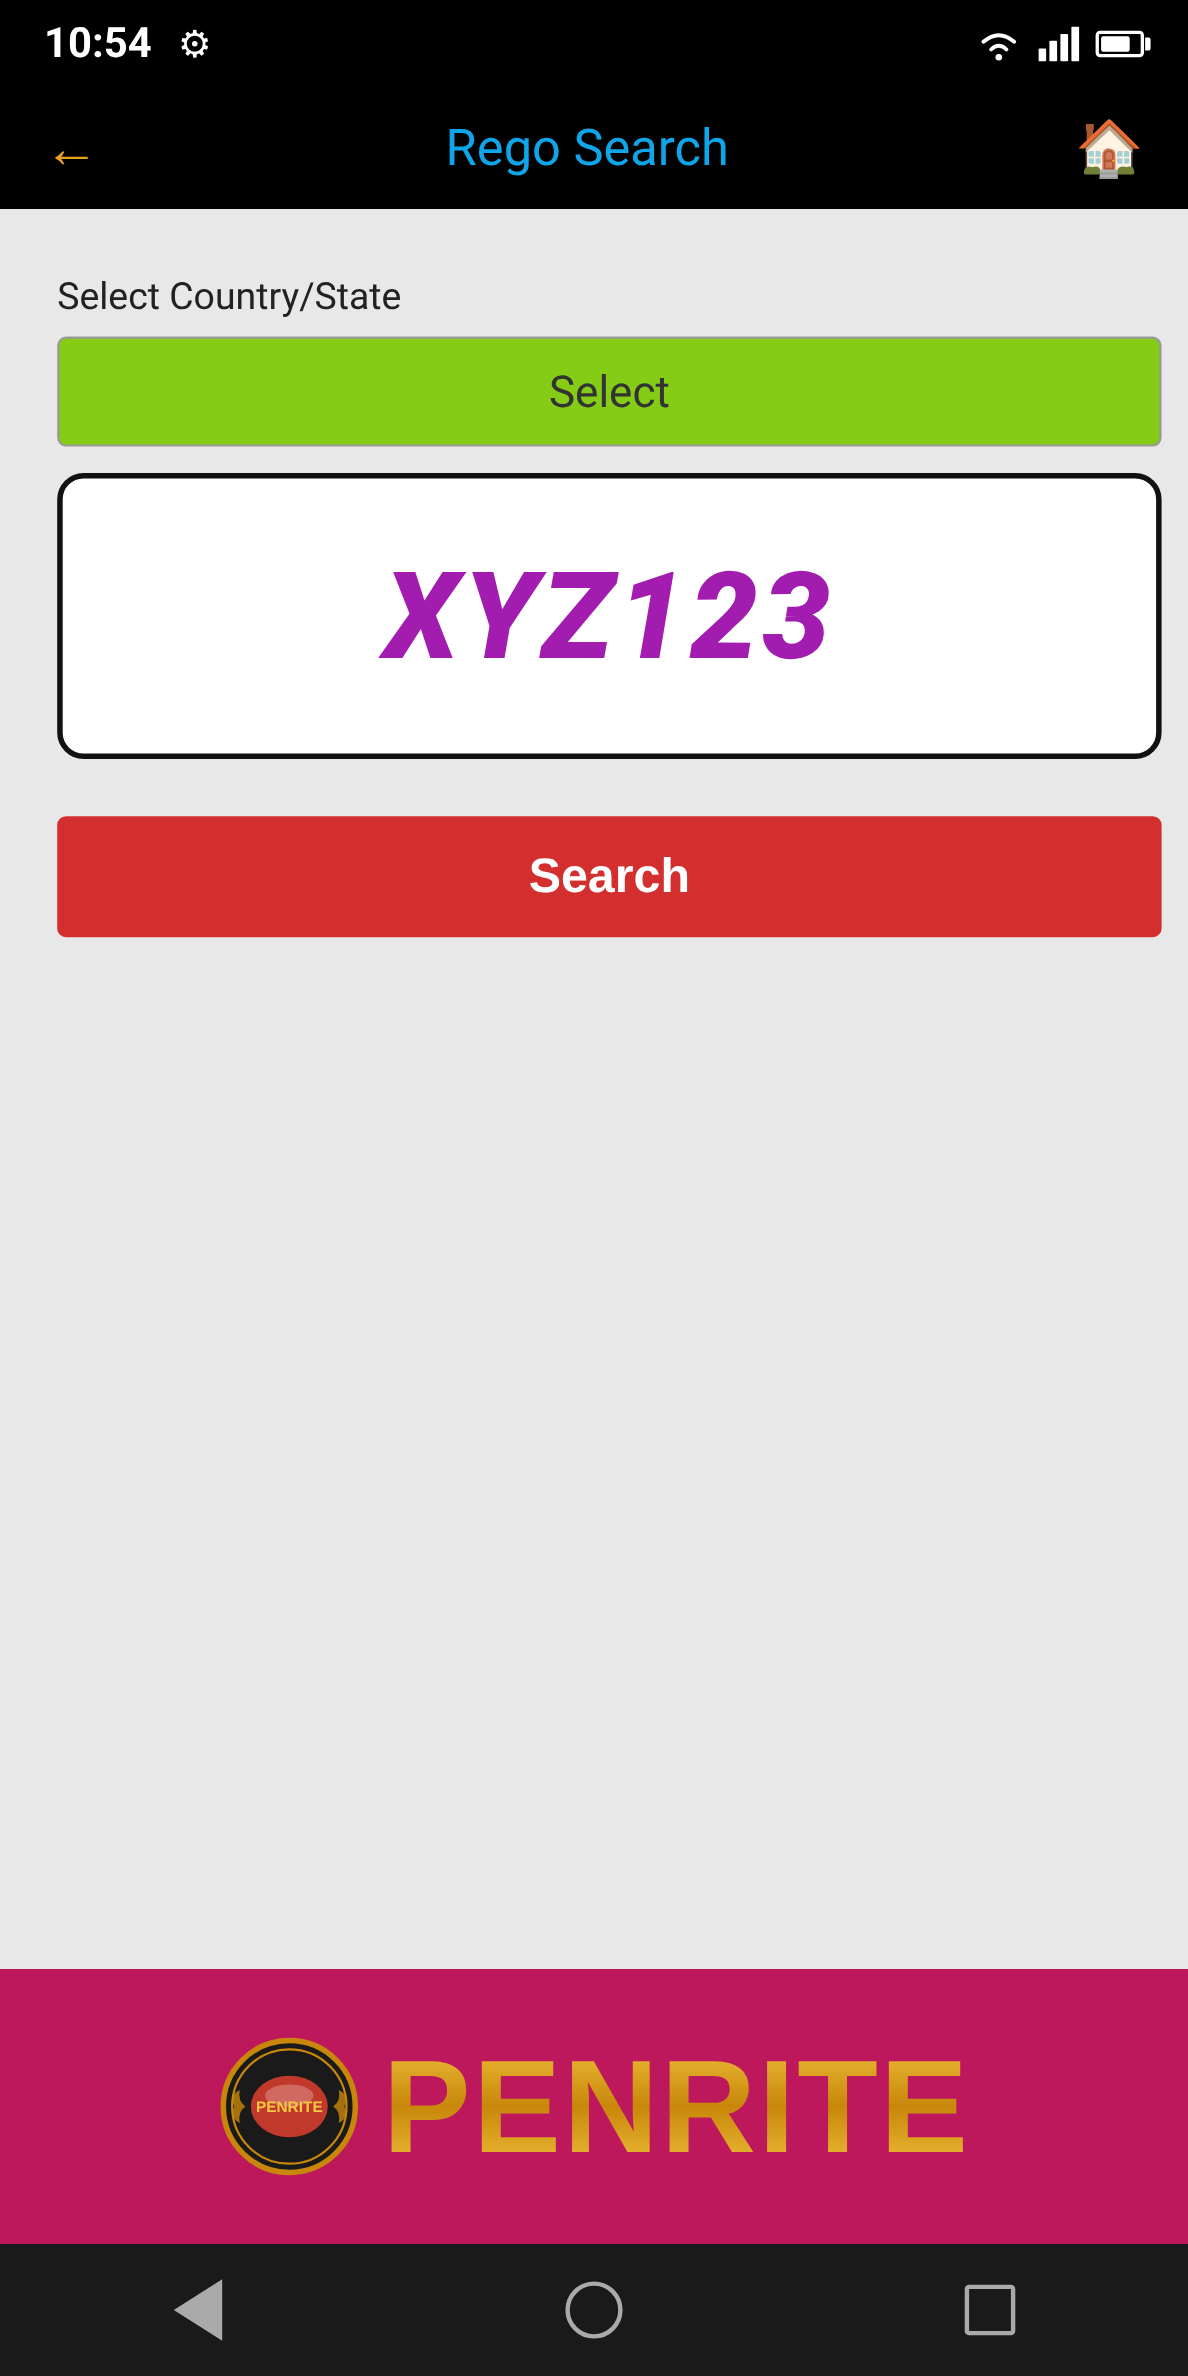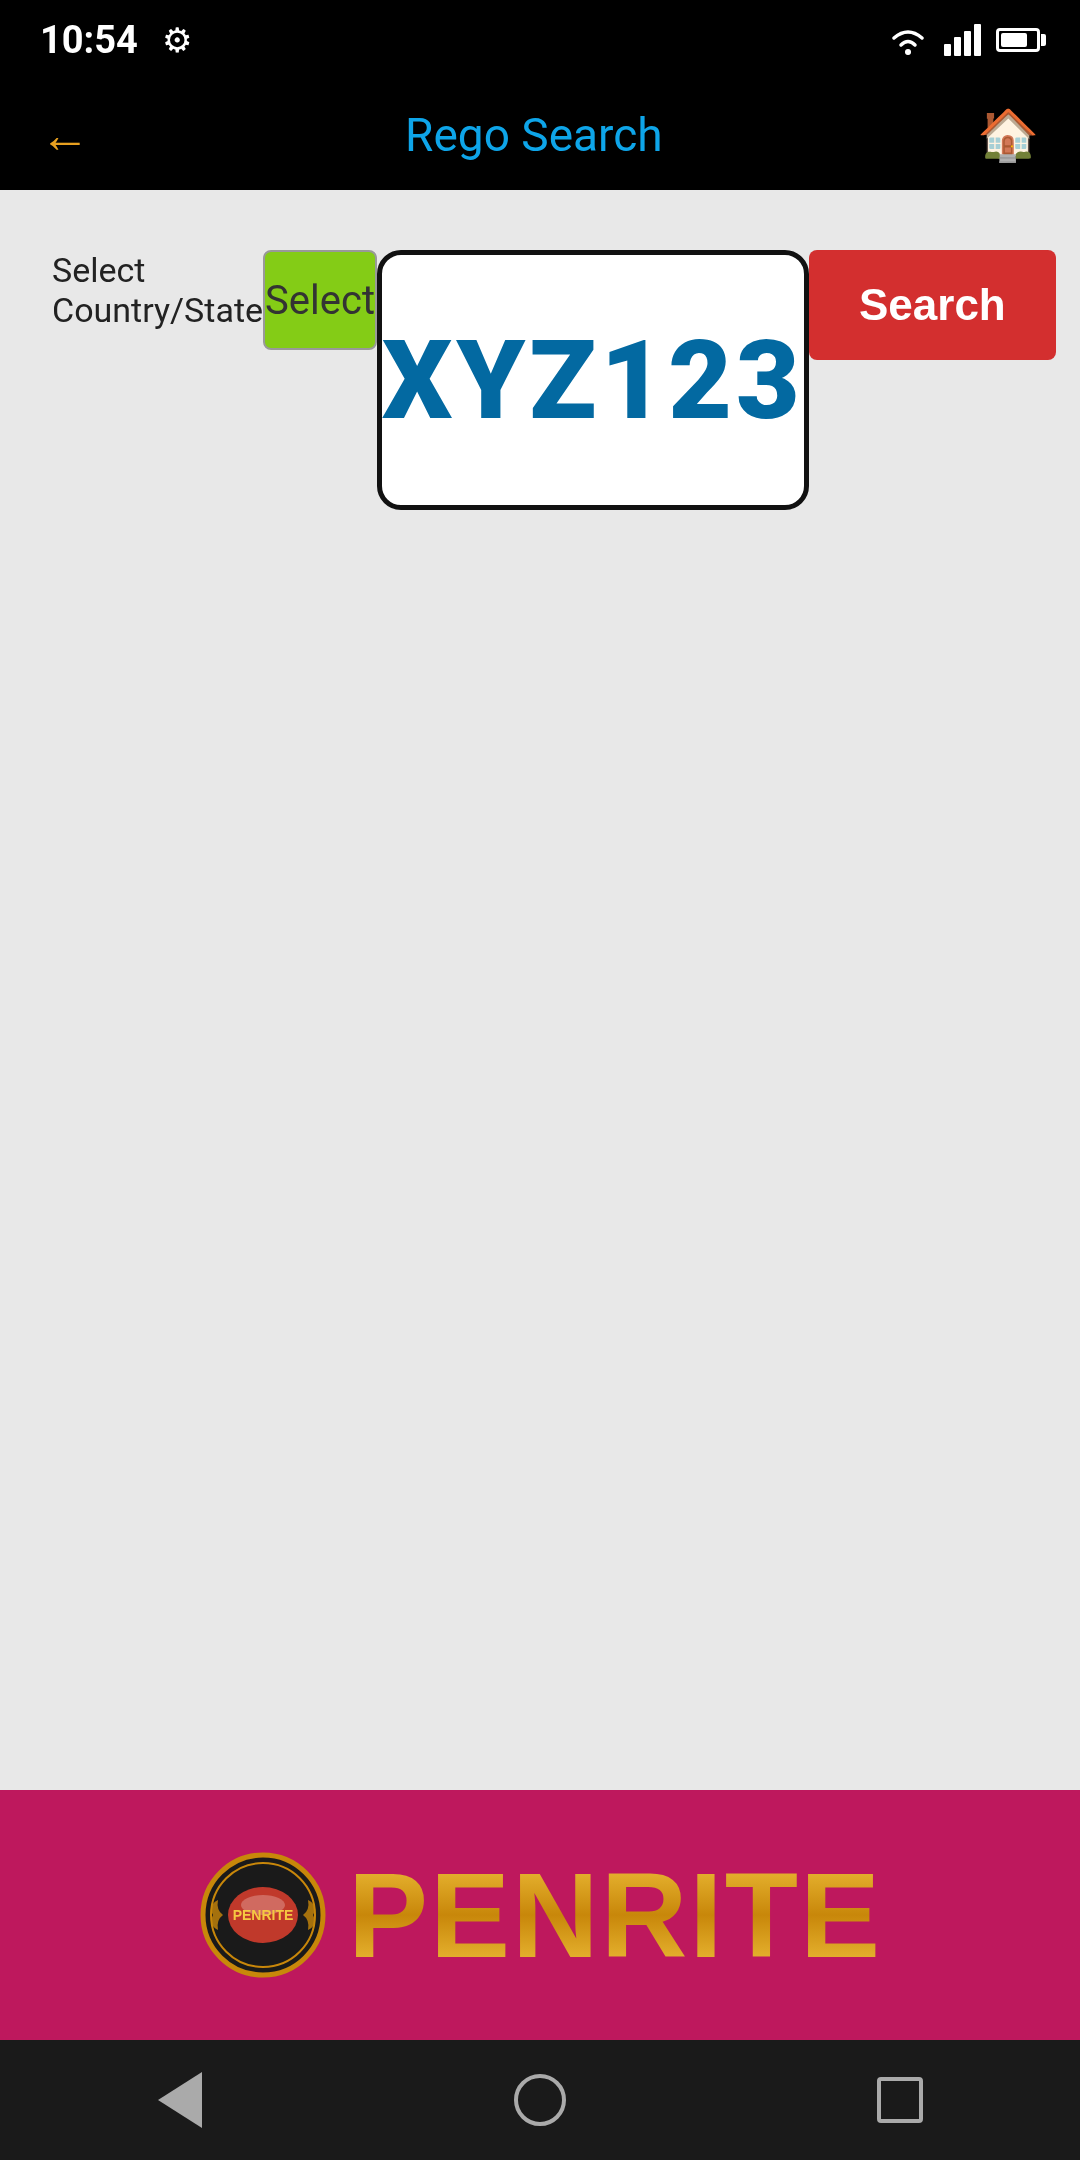--- a/index.html
+++ b/index.html
@@ -109,20 +109,21 @@
       font-size: 50px;
       cursor: pointer;
     }
 
     
     .main-content {
       flex: 1;
       background: #e8e8e8;
       padding: 60px 24px 40px 52px;
       display: flex;
+      flex-direction: column;
       gap: 0;
     }
 
     
     .select-label {
       font-size: 34px;
       color: #222;
       margin-bottom: 16px;
       font-weight: 400;
     }
@@ -154,22 +155,23 @@
       display: flex;
       align-items: center;
       justify-content: center;
       margin-bottom: 52px;
       cursor: text;
     }
 
     .plate-text {
       font-size: 110px;
       font-weight: 900;
-      color: #0369a1;
+      color: #a21caf;
       letter-spacing: 4px;
+      font-style: italic;
     }
 
     
     .search-btn {
       background: #d32f2f;
       border: none;
       border-radius: 8px;
       height: 110px;
       width: 100%;
       display: flex;

